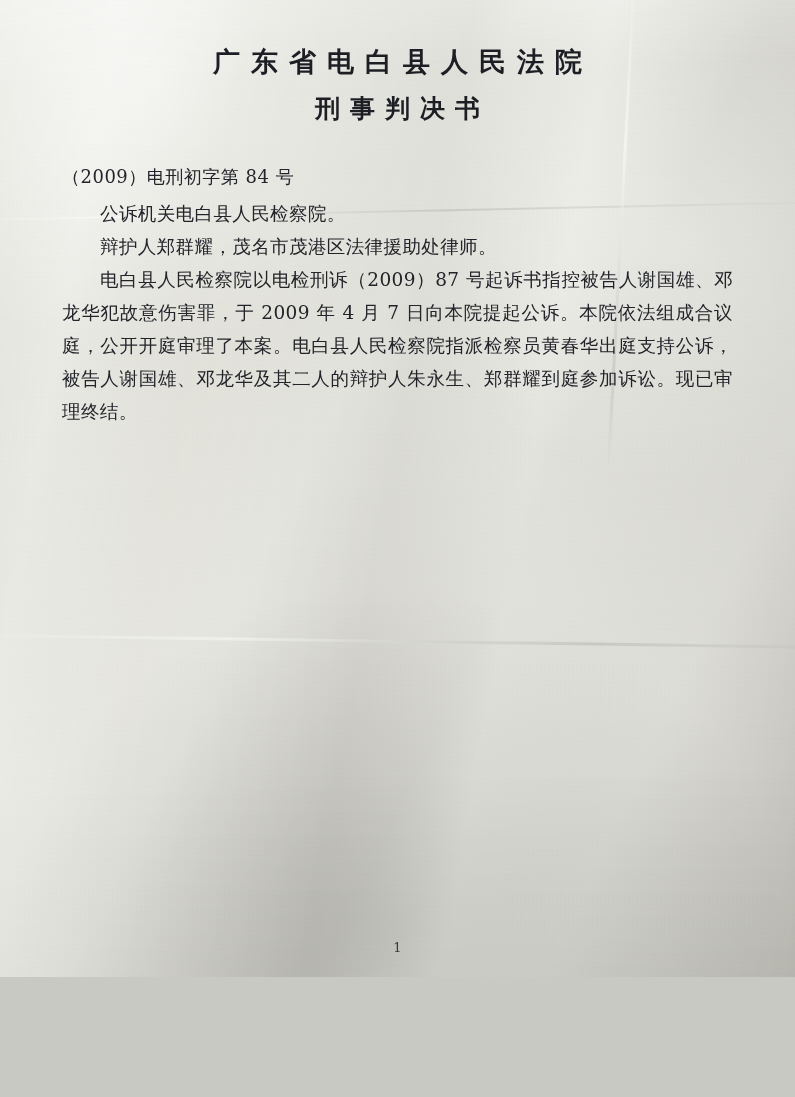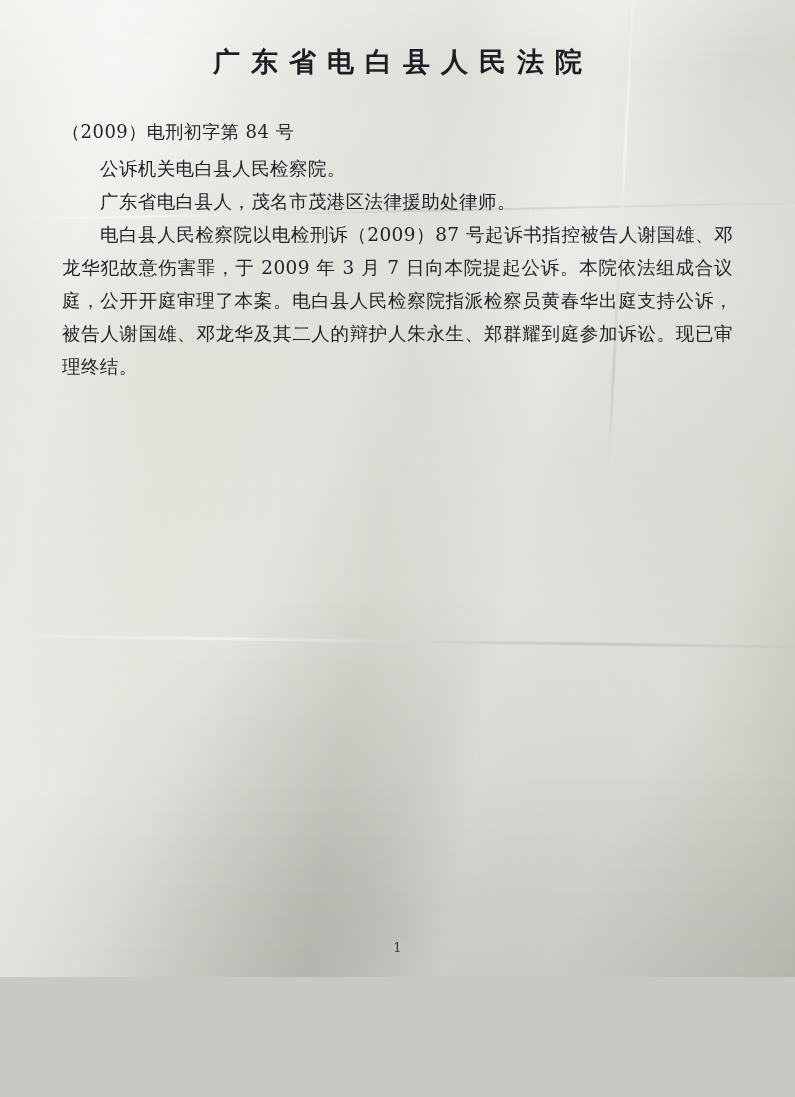--- a/index.html
+++ b/index.html
@@ -137,26 +137,27 @@
   <div class="crease c1"></div>
   <div class="crease c2"></div>
   <div class="crease c3"></div>
   <div class="crease c4"></div>
   <div class="crease c5"></div>
   <div class="noise"></div>
 
   <div class="content">
 
     <div class="title-main">广东省电白县人民法院</div>
+    <div class="title-sub">刑事判决书</div>
 
     <div class="case-no">（2009）电刑初字第 84 号</div>
 
     <div class="body-text">
       <p class="para indent">公诉机关电白县人民检察院。</p>
-      <p class="para indent">广东省电白县人，茂名市茂港区法律援助处律师。</p>
-      <p class="para indent">电白县人民检察院以电检刑诉（2009）87 号起诉书指控被告人谢国雄、邓龙华犯故意伤害罪，于 2009 年 3 月 7 日向本院提起公诉。本院依法组成合议庭，公开开庭审理了本案。电白县人民检察院指派检察员黄春华出庭支持公诉，被告人谢国雄、邓龙华及其二人的辩护人朱永生、郑群耀到庭参加诉讼。现已审理终结。</p>
+      <p class="para indent">辩护人郑群耀，茂名市茂港区法律援助处律师。</p>
+      <p class="para indent">电白县人民检察院以电检刑诉（2009）87 号起诉书指控被告人谢国雄、邓龙华犯故意伤害罪，于 2009 年 4 月 7 日向本院提起公诉。本院依法组成合议庭，公开开庭审理了本案。电白县人民检察院指派检察员黄春华出庭支持公诉，被告人谢国雄、邓龙华及其二人的辩护人朱永生、郑群耀到庭参加诉讼。现已审理终结。</p>
       <div class="big-gap"></div>
     </div>
 
   </div>
 
   <div class="page-num">1</div>
 </div>
 
 </body></html>

